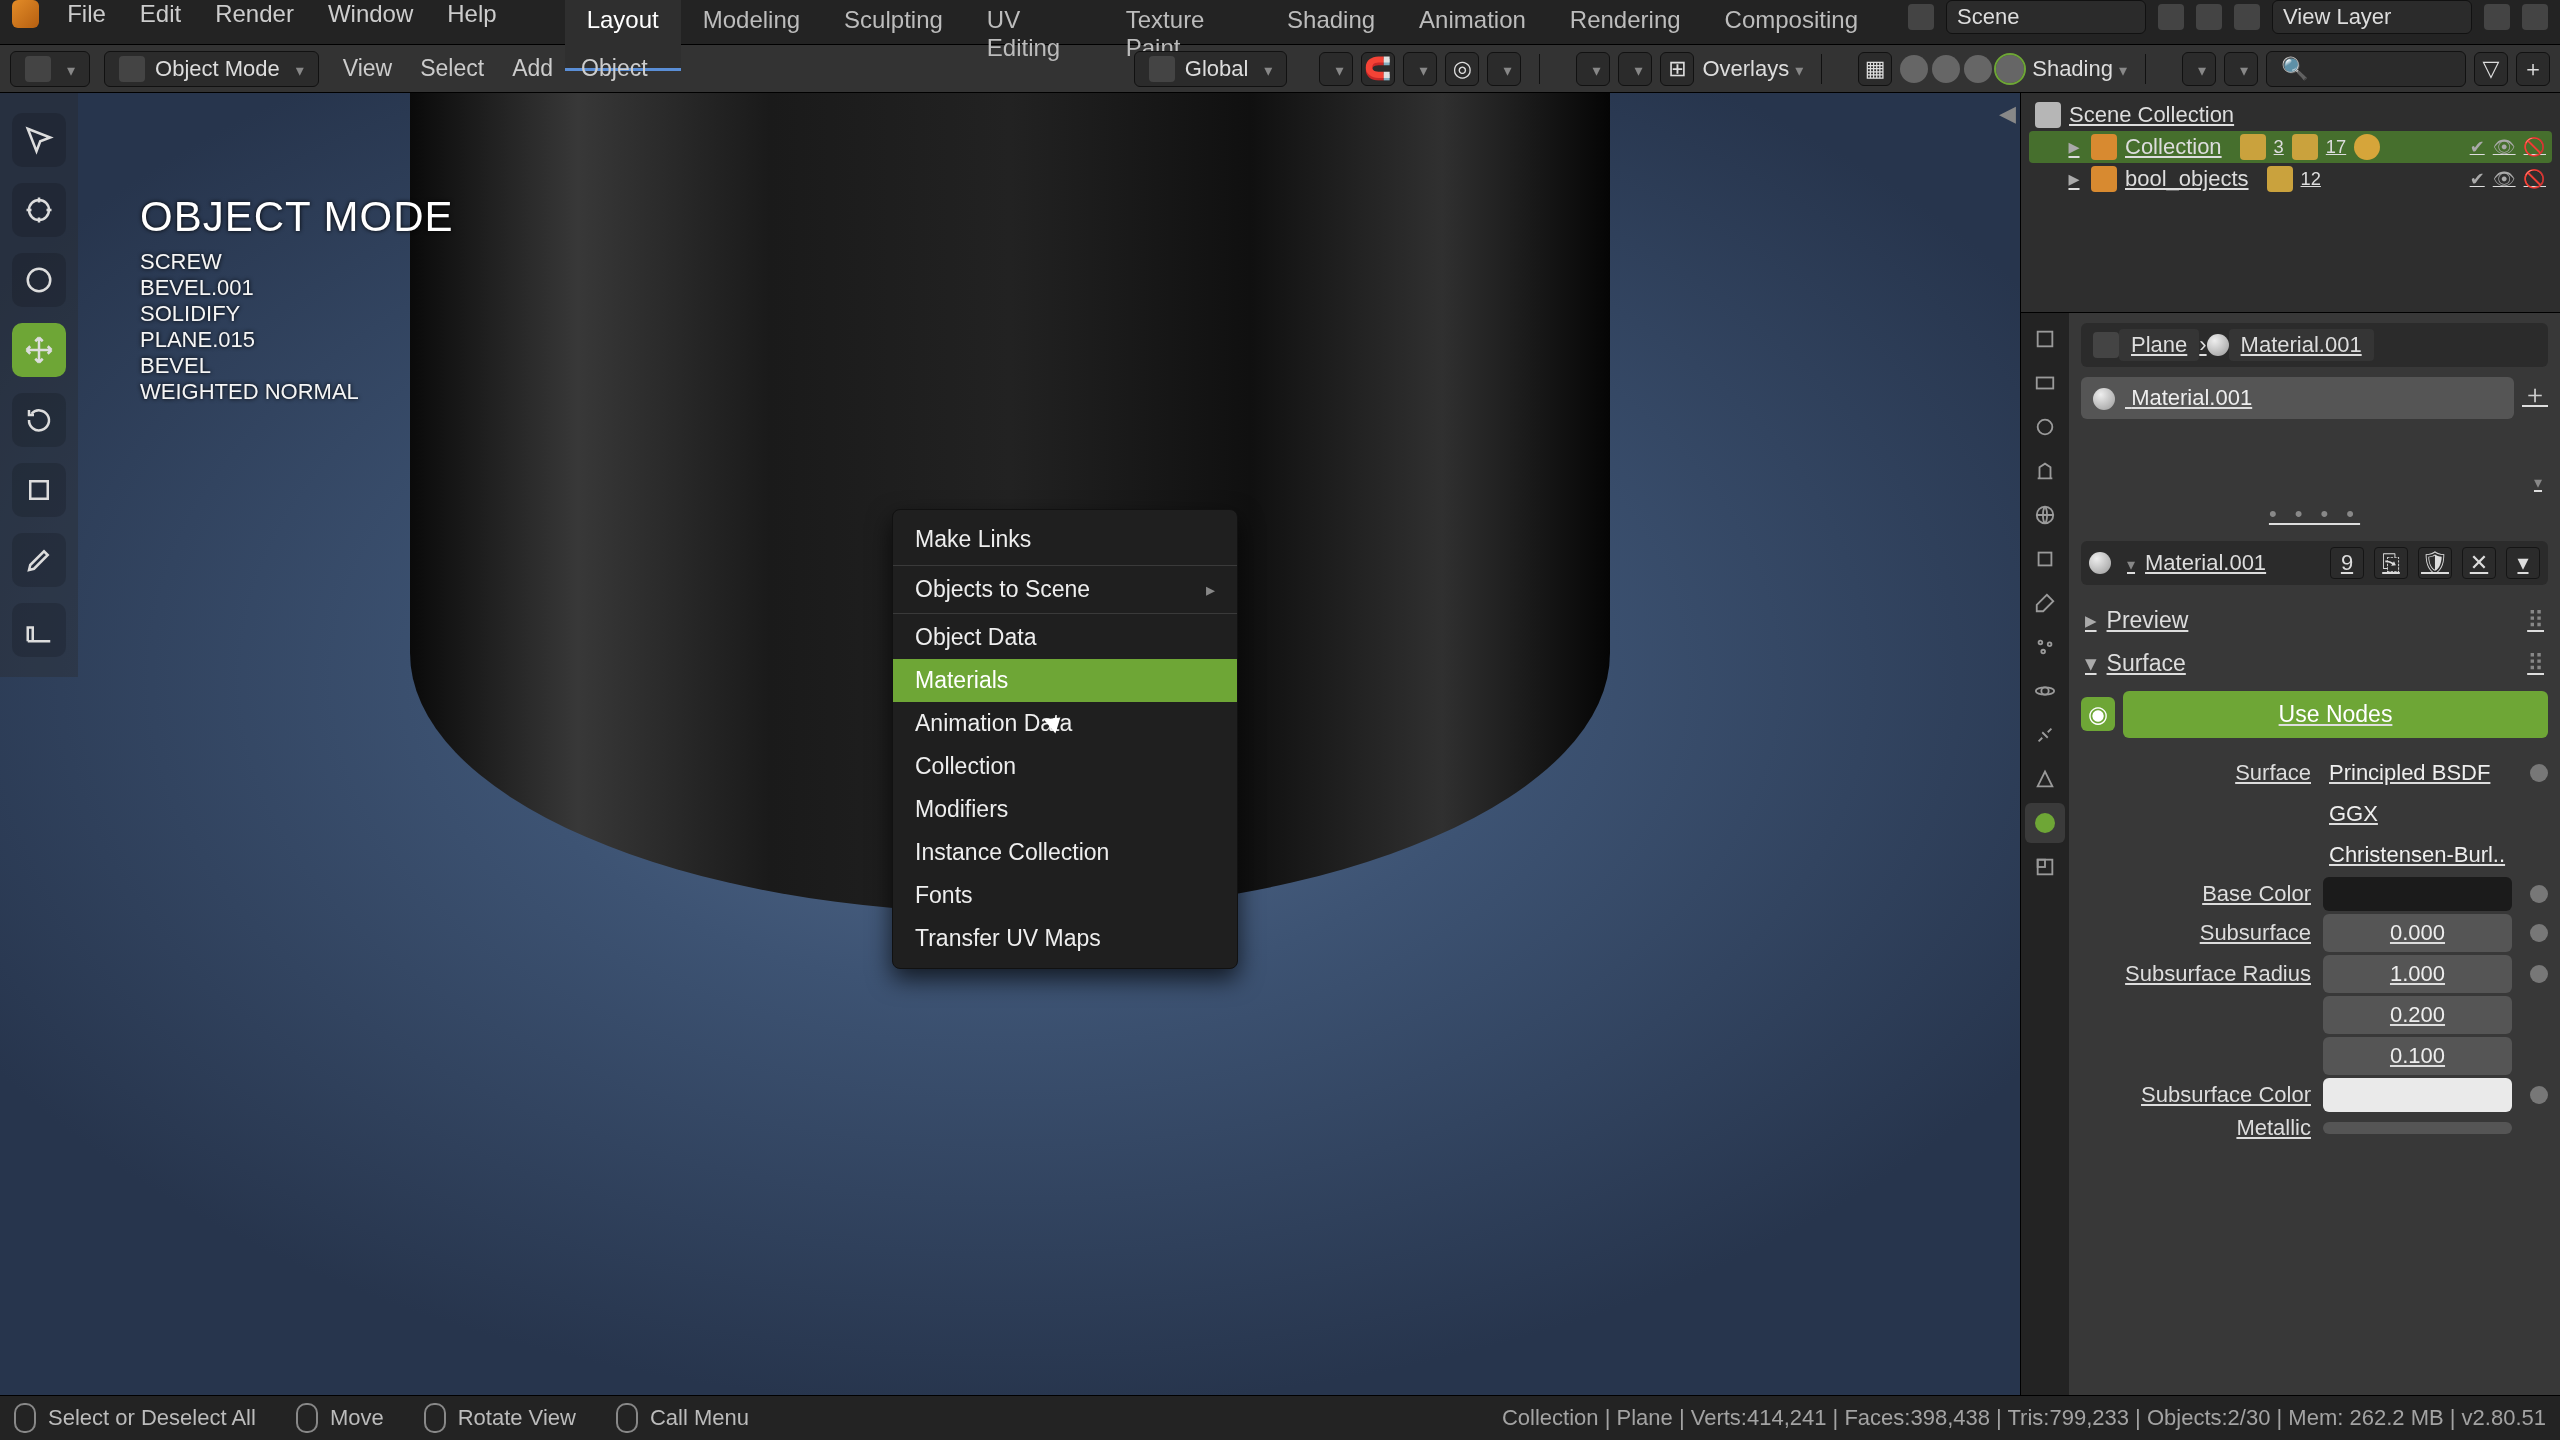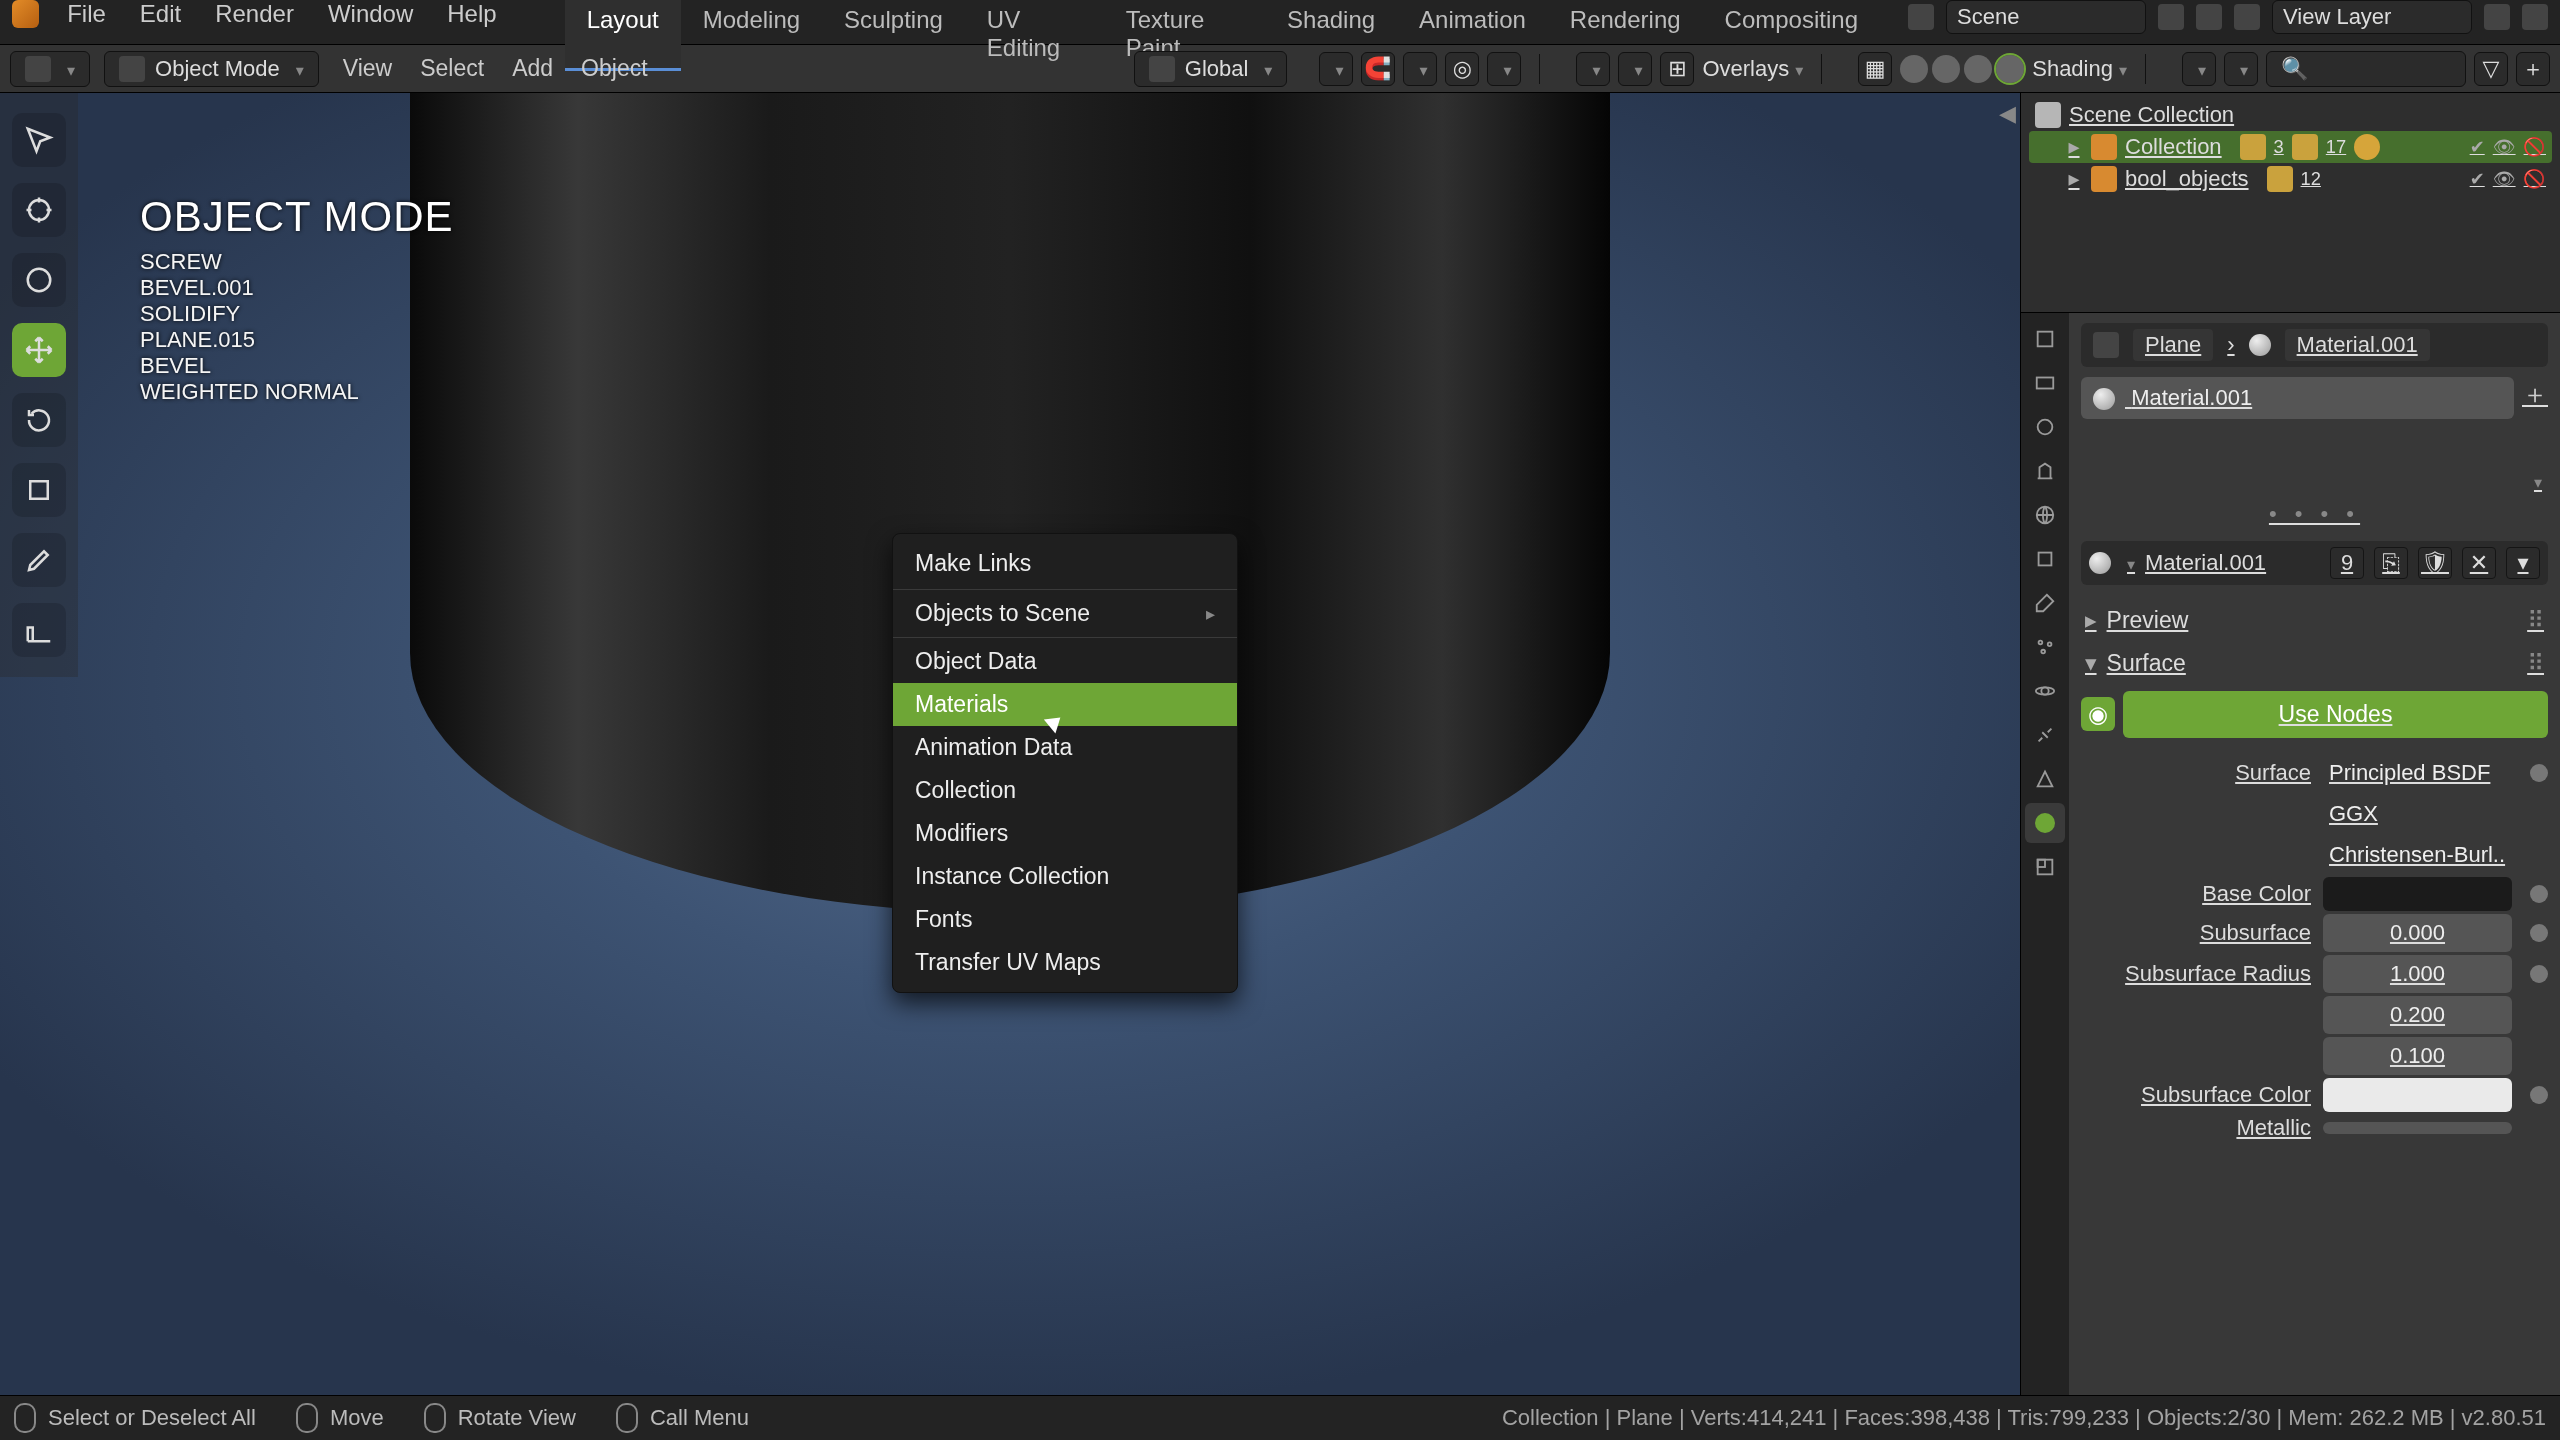--- a/index.html
+++ b/index.html
@@ -36,21 +36,21 @@
 .knob{position:absolute;left:50%;top:640px;transform:translateX(-50%);width:150px;height:150px;border-radius:50%;background:#9aa2ad;box-shadow:inset -8px -12px 22px rgba(0,0,0,.4);}
 .toolbar-left{position:absolute;left:0;top:0;width:78px;background:rgba(40,40,40,.35);display:flex;flex-direction:column;gap:16px;padding:20px 0;align-items:center;}
 .tl-btn{width:54px;height:54px;border-radius:10px;background:rgba(0,0,0,.15);display:flex;align-items:center;justify-content:center;}
 .tl-btn.active{background:#6ea636;}
 .tl-btn svg{width:30px;height:30px;stroke:#ddd;fill:none;stroke-width:2;}
 
 .hud{position:absolute;left:140px;top:100px;color:#fff;text-shadow:0 0 4px #000;}
 .hud h1{font-size:42px;font-weight:400;letter-spacing:1px;}
 .hud ul{list-style:none;margin-top:8px;font-size:22px;color:#f5f5f5;}
 
-.ctx-menu{position:absolute;left:892px;top:440px;width:346px;background:#1f1f1f;border:1px solid #111;border-radius:8px;box-shadow:0 10px 24px rgba(0,0,0,.7);padding:8px 0;}
+.ctx-menu{position:absolute;left:892px;top:416px;width:346px;background:#1f1f1f;border:1px solid #111;border-radius:8px;box-shadow:0 10px 24px rgba(0,0,0,.7);padding:8px 0;}
 .ctx-title{padding:8px 22px 10px;font-size:23px;color:#eee;}
 .ctx-sep{height:1px;background:#3a3a3a;margin:2px 0;}
 .ctx-item{padding:8px 22px;font-size:23px;color:#eee;display:flex;align-items:center;justify-content:space-between;position:relative;}
 .ctx-item.hover{background:#6ea636;color:#fff;}
 .ctx-item .arrow{font-size:18px;color:#aaa;}
 .cursor-arrow {position:absolute;left:1048px;top:620px;width:18px;height:26px;}
 .cursor-arrow::before{content:"";position:absolute;border-left:14px solid #fff;border-top:9px solid transparent;border-bottom:9px solid transparent;transform:rotate(-40deg);}
 
 .hint-br{position:absolute;right:24px;bottom:18px;font-size:34px;color:#fff;text-shadow:0 0 6px #000;font-weight:300;display:flex;align-items:center;gap:16px;}
 .kbd-icons{display:flex;gap:6px;}
@@ -73,21 +73,21 @@
 
 .propsplit{flex:1;display:flex;}
 .proptabs{width:48px;background:#232323;display:flex;flex-direction:column;align-items:center;padding-top:6px;gap:4px;}
 .pt{width:40px;height:40px;border-radius:6px;display:flex;align-items:center;justify-content:center;}
 .pt.active{background:#3a3a3a;}
 .pt.mat{background:#3a3a3a;position:relative;}
 .pt.mat::after{content:"";width:20px;height:20px;border-radius:50%;background:#6ea636;}
 .pt svg{width:22px;height:22px;stroke:#9a9a9a;fill:none;stroke-width:2;}
 
 .proppanel{flex:1;background:#383838;padding:10px 12px;overflow:hidden;font-size:22px;}
-.crumb{display:flex;align-items:center;gap:14px;background:#2b2b2b;border-radius:6px;padding:6px 12px;margin-bottom:10px;}
+.crumb{display:flex;align-items:center;background:#2b2b2b;border-radius:6px;padding:6px 12px;margin-bottom:10px;}
 .crumb .chip{background:#353535;border-radius:4px;padding:3px 12px;}
 .pale-sphere{width:22px;height:22px;border-radius:50%;background:radial-gradient(circle at 35% 30%,#eee,#999);}
 
 .slot-area{display:flex;gap:8px;align-items:flex-start;}
 .mat-slot{flex:1;background:#555;border-radius:6px;padding:8px 12px;color:#eee;}
 .slot-btns{display:flex;flex-direction:column;gap:52px;color:#ccc;font-size:26px;align-items:center;}
 
 .datablock{display:flex;align-items:center;gap:10px;margin:14px 0;background:#2b2b2b;border-radius:6px;padding:6px 8px;}
 .datablock .name{flex:1;}
 .sm-btn{width:34px;height:32px;border-radius:4px;display:flex;align-items:center;justify-content:center;background:#2b2b2b;border:1px solid #151515;}

